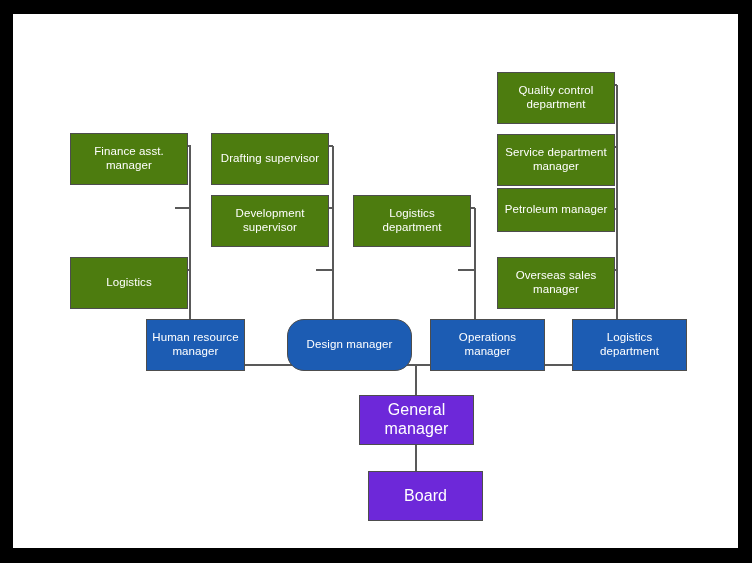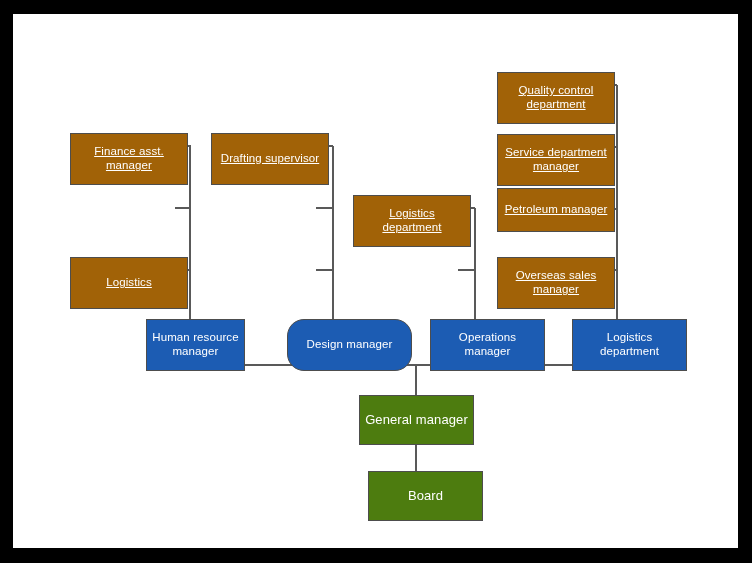--- a/index.html
+++ b/index.html
@@ -49,31 +49,30 @@
     justify-content: center;
     text-align: center;
     color: #ffffff;
     line-height: 1.18;
     letter-spacing: 0.1px;
     border: 1px solid #4d4d4d;
     padding: 2px 4px;
     white-space: pre-line;
   }
   .node.level-staff {
-    background: #a16207;
+    background: #4d7c0f;
     font-size: 11.5px;
-    text-decoration: underline;
   }
   .node.level-manager {
     background: #1c5cb3;
     font-size: 11.5px;
   }
   .node.level-exec {
-    background: #4d7c0f;
-    font-size: 13px;
+    background: #6d28d9;
+    font-size: 16px;
   }
 </style>
 </head>
 <body>
 
 <div id="frame">
   <div id="canvas">
 
     <svg id="svg-connectors" viewBox="0 0 725 534" width="725" height="534" xmlns="http://www.w3.org/2000/svg">
       <g fill="none" stroke="#595959" stroke-width="1.6" shape-rendering="crispEdges">
@@ -113,20 +112,22 @@
     <div id="chart-layer">
 
       <div class="node level-staff" style="left:57px; top:119px; width:118px; height:52px;">Finance asst.
 manager</div>
 
 
       <div class="node level-staff" style="left:57px; top:243px; width:118px; height:52px;">Logistics</div>
 
       <div class="node level-staff" style="left:198px; top:119px; width:118px; height:52px;">Drafting supervisor</div>
 
+      <div class="node level-staff" style="left:198px; top:181px; width:118px; height:52px;">Development
+supervisor</div>
 
 
       <div class="node level-staff" style="left:340px; top:181px; width:118px; height:52px;">Logistics department</div>
 
 
       <div class="node level-staff" style="left:484px; top:58px; width:118px; height:52px;">Quality control
 department</div>
 
       <div class="node level-staff" style="left:484px; top:120px; width:118px; height:52px;">Service department
 manager</div>

